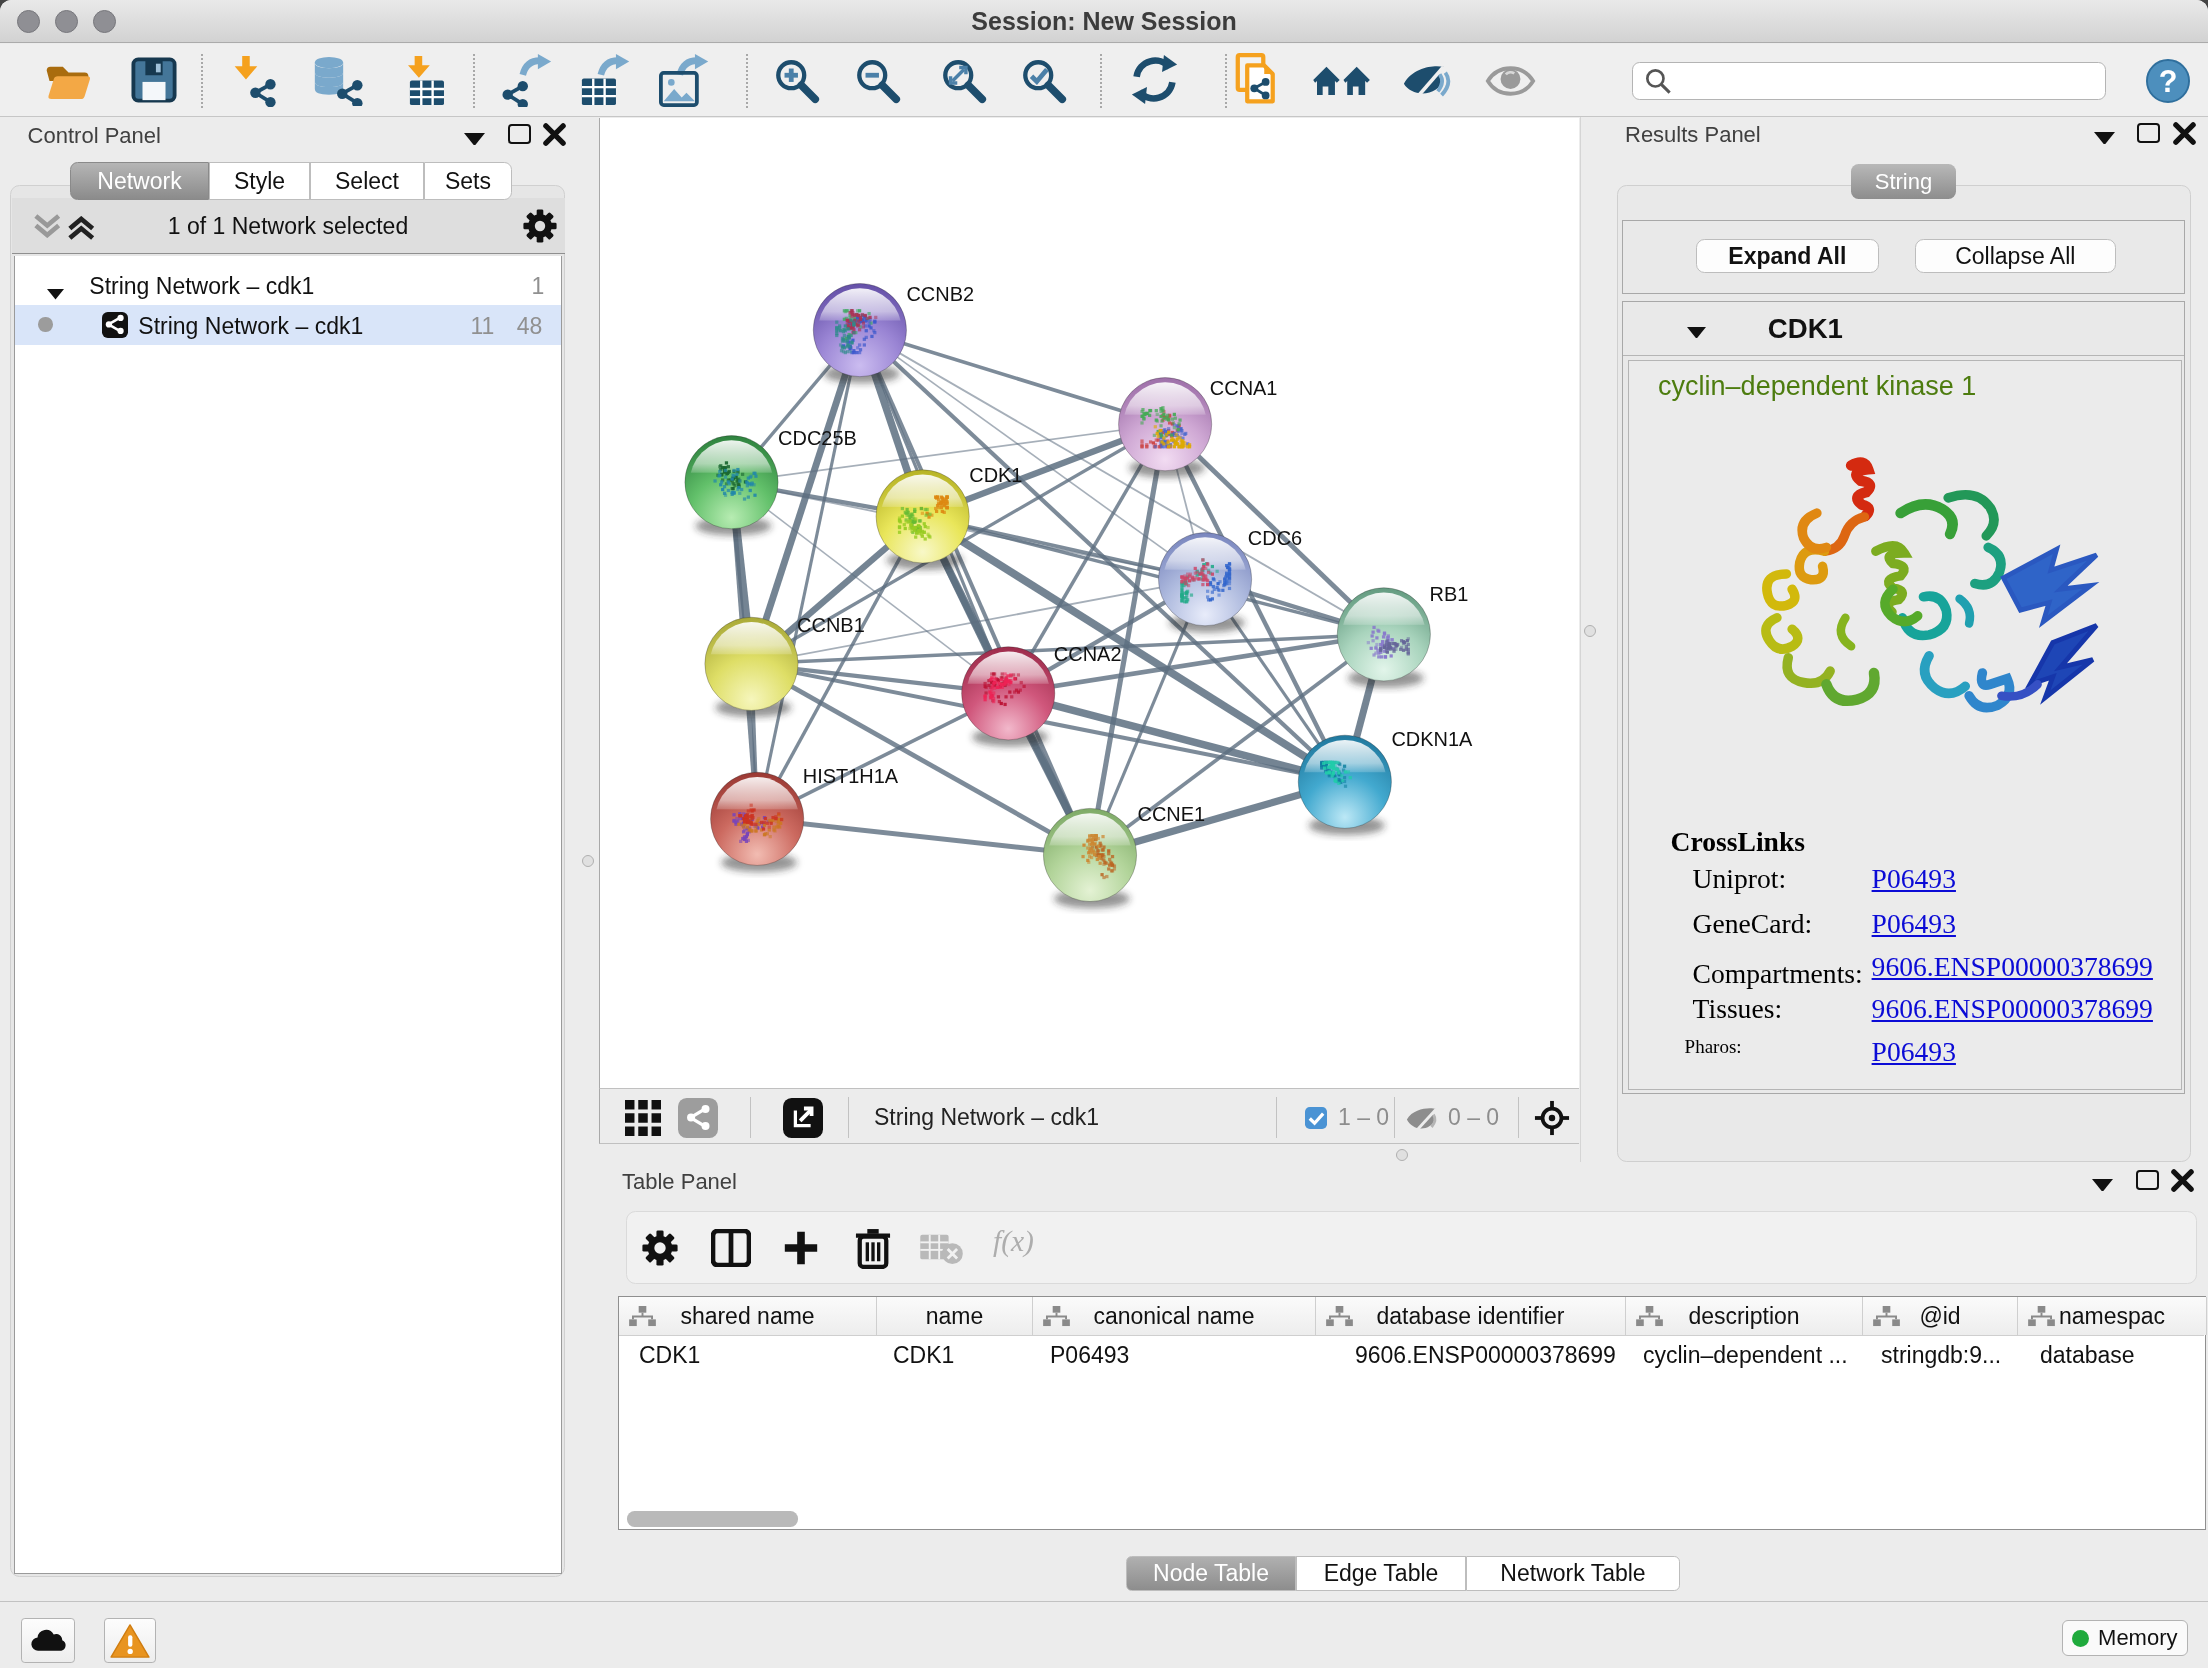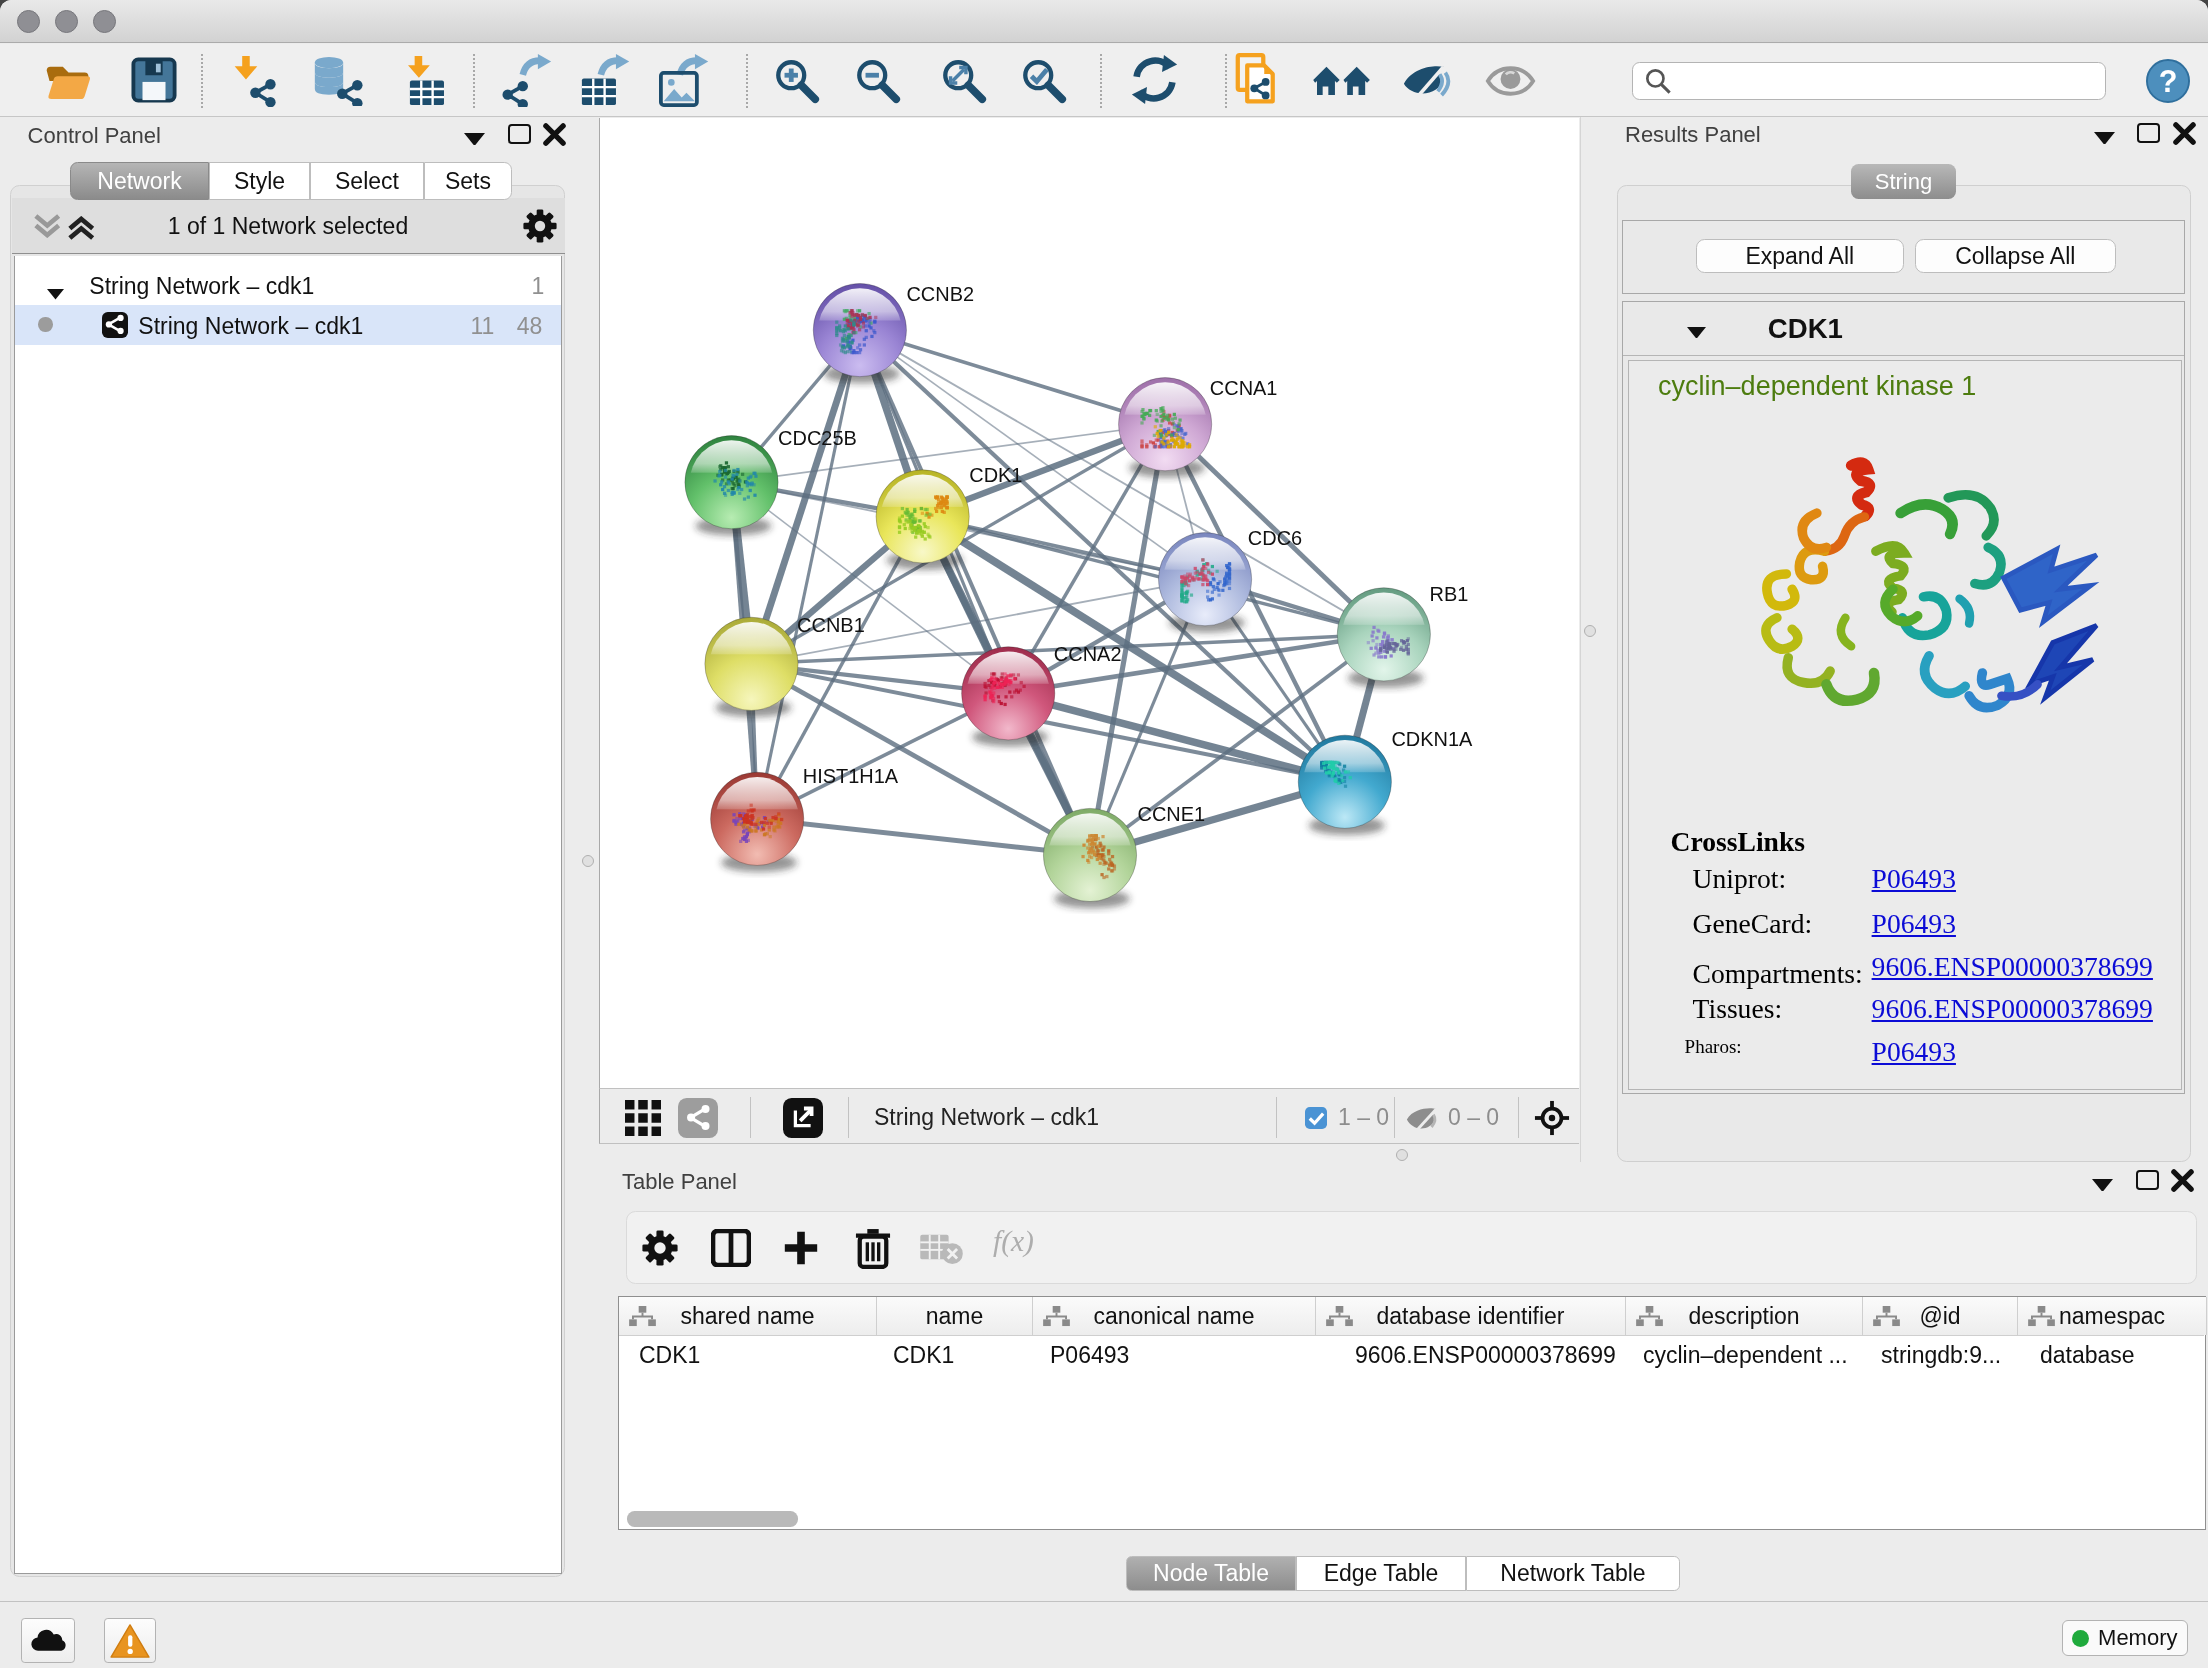--- a/index.html
+++ b/index.html
@@ -42,20 +42,21 @@
 .serif { font-family:"Liberation Serif", serif; }
 a.lnk { color:#0b0bd6; text-decoration:underline; }
 </style>
 </head>
 <body>
 <div id="win">
   <div id="titlebar" class="abs">
     <div class="tl" style="left:17px;"></div>
     <div class="tl" style="left:55px;"></div>
     <div class="tl" style="left:93px;"></div>
+    <div id="title">Session: New Session</div>
   </div>
   <div id="toolbar" class="abs">
       <div class="abs" style="left:41px;top:15px;width:55px;height:44px;"><svg width="55" height="44" viewBox="0 0 58 46">
           <path d="M6 12 q0-4 4-4 h13 l6 6 h17 q4 0 4 4 v5 H9 z" fill="#a96c0e"></path>
           <path d="M11 42 q-4 0 -3-3.4 L13.5 21 q1-3 4-3 h31 q4 0 3 3.4 L46 39 q-1 3-4 3 z" fill="#f3a845"></path>
         </svg></div>
       <div class="abs" style="left:131px;top:13.3px;width:46px;height:46px;"><svg width="46" height="46" viewBox="0 0 48 48">
           <rect x="2.5" y="2.5" width="43" height="43" rx="5" fill="#447699" stroke="#16384f" stroke-width="4"></rect>
           <path d="M15 4 h18 v15 h-18 z" fill="#16384f"></path>
           <rect x="26" y="7" width="5" height="9" fill="#9fc0d8"></rect>
@@ -1844,21 +1845,21 @@
       <div class="abs" style="left:513px;top:13.3px;"><svg width="21" height="12.4" viewBox="0 0 22 13">
           <path d="M0 0 h22 l-11.0 13.64 z" fill="#111"></path>
         </svg></div>
       <div class="abs" style="left:556px;top:5.7px;width:23px;height:20px;border:2.9px solid #111;border-radius:3.8px;"></div>
       <div class="abs" style="left:592px;top:4.8px;"><svg width="23" height="23" viewBox="0 0 24 24">
           <path d="M3 3 L21 21 M21 3 L3 21" stroke="#111" stroke-width="5.5" stroke-linecap="round"></path>
         </svg></div>
       <div class="abs" style="left:270px;top:47px;width:105px;height:35px;z-index:6;border-radius:7.6px;background:linear-gradient(#b8b8b8,#8d8d8d);color:#fff;font-size:22px;display:flex;align-items:center;justify-content:center;">String</div>
       <div id="rp-sub">
   <div class="abs" style="left:3.8px;top:34px;width:563px;height:74px;border:1px solid #a8a8a8;">
-    <div class="btn" style="left:73px;top:18px;width:208px;height:34px;">Expand All</div>
+    <div class="btn" style="left:73px;top:18px;width:183px;height:34px;font-weight:bold;">Expand All</div>
     <div class="btn" style="left:292px;top:18px;width:201px;height:34px;">Collapse All</div>
   </div>
   <div class="abs" style="left:3.8px;top:115px;width:563px;height:793px;border:1px solid #a8a8a8;">
     <div class="abs" style="left:0;top:0;width:561px;height:54px;border-bottom:1px solid #b5b5b5;">
       <div class="abs" style="left:64px;top:22px;"><svg width="19" height="11.4" viewBox="0 0 20 12">
                 <path d="M0 0 h20 l-10.0 12.4 z" fill="#111"></path>
               </svg></div>
       <div class="abs" style="left:145px;top:10.5px;font-size:27.6px;font-weight:bold;color:#111;">CDK1</div>
     </div>
     <div class="abs" style="left:4.8px;top:58px;width:554px;height:730px;border:1px solid #b5b5b5;background:#ebebeb;">

